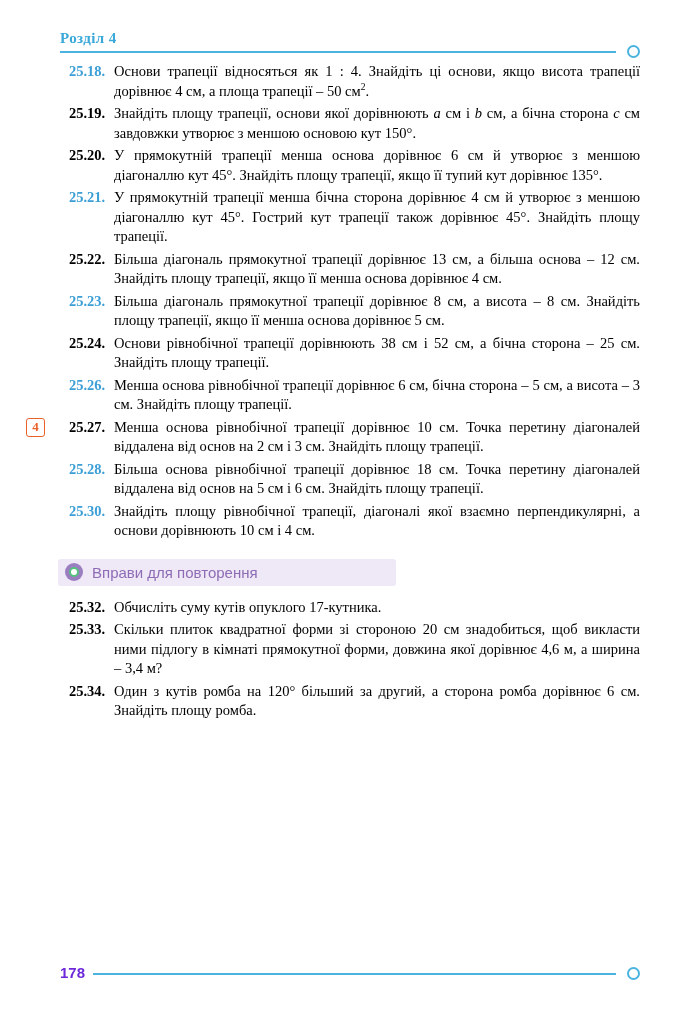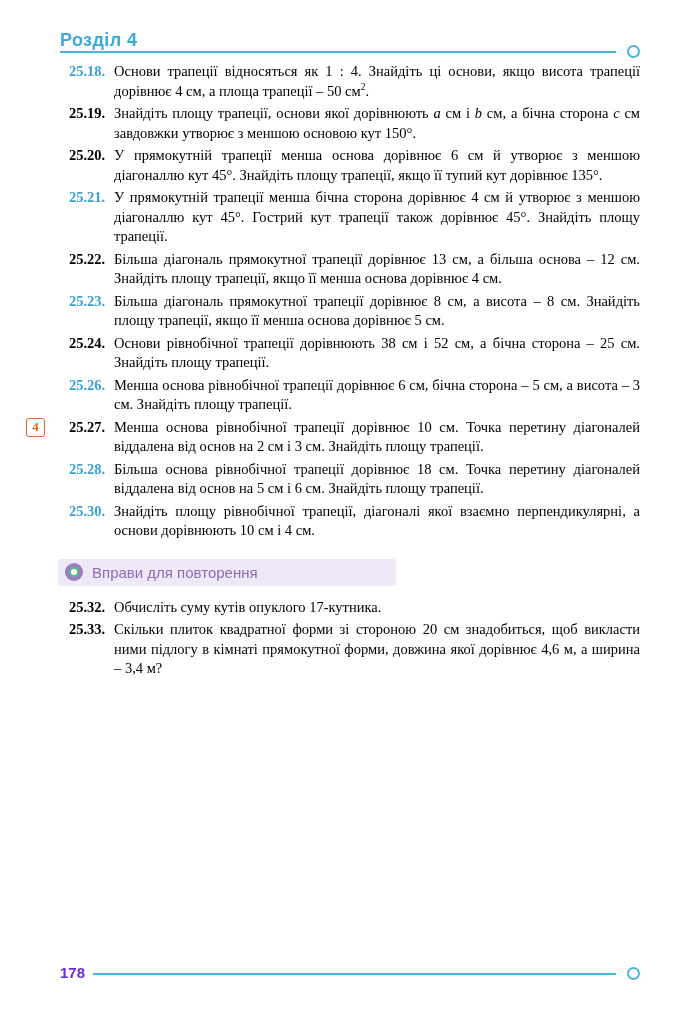--- a/index.html
+++ b/index.html
@@ -24,22 +24,22 @@
 
   
   .header {
     position: absolute;
     left: 60px;
     top: 30px;
     width: 580px;
     height: 26px;
   }
   .header-title {
-    font-family: Liberation Sans, sans-serif;
-    font-size: 18px;
+    font-family: Liberation Serif, serif;
+    font-size: 15px;
     font-weight: bold;
     color: #3aa8d8;
     letter-spacing: 0.4px;
   }
   .header-rule {
     position: absolute;
     left: 0;
     top: 21px;
     width: 556px;
     height: 2px;
@@ -269,20 +269,24 @@
     <div class="ex">
       <div class="ex-num">25.32.</div>
       <div class="ex-body">Обчисліть суму кутів опуклого 17-кутника.</div>
     </div>
 
     <div class="ex">
       <div class="ex-num">25.33.</div>
       <div class="ex-body">Скільки плиток квадратної форми зі стороною 20 см знадобиться, щоб викласти ними підлогу в кімнаті прямокутної форми, довжина якої дорівнює 4,6 м, а ширина – 3,4 м?</div>
     </div>
 
+    <div class="ex">
+      <div class="ex-num">25.34.</div>
+      <div class="ex-body">Один з кутів ромба на 120° більший за другий, а сторона ромба дорівнює 6 см. Знайдіть площу ромба.</div>
+    </div>
 
   </div>
 
   <div class="footer">
     <div class="footer-rule"></div>
     <div class="page-number">178</div>
     <div class="footer-dot"></div>
   </div>
 
 </div>

